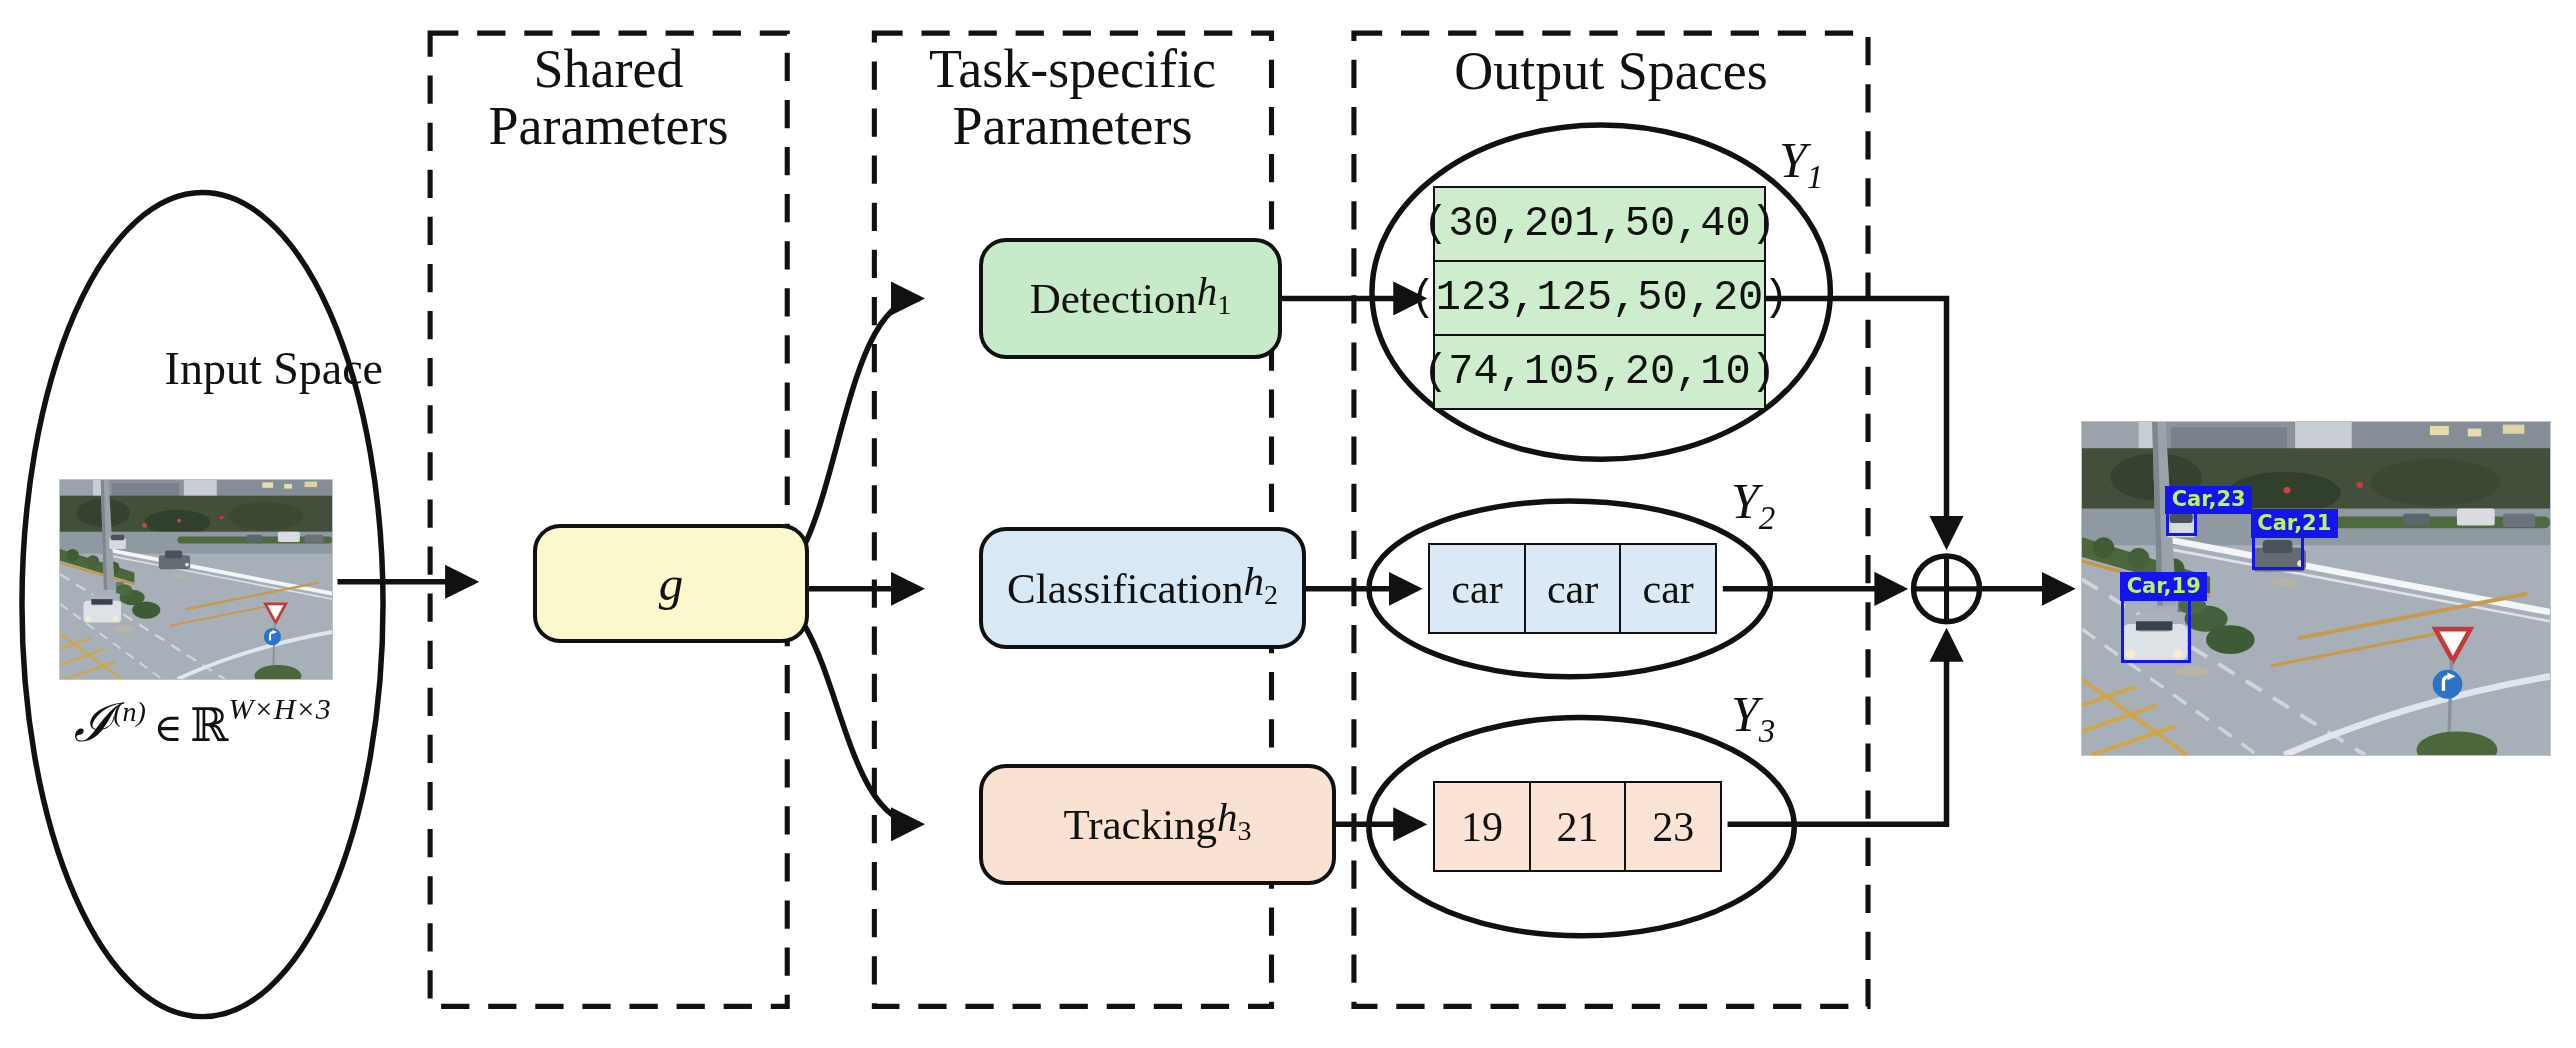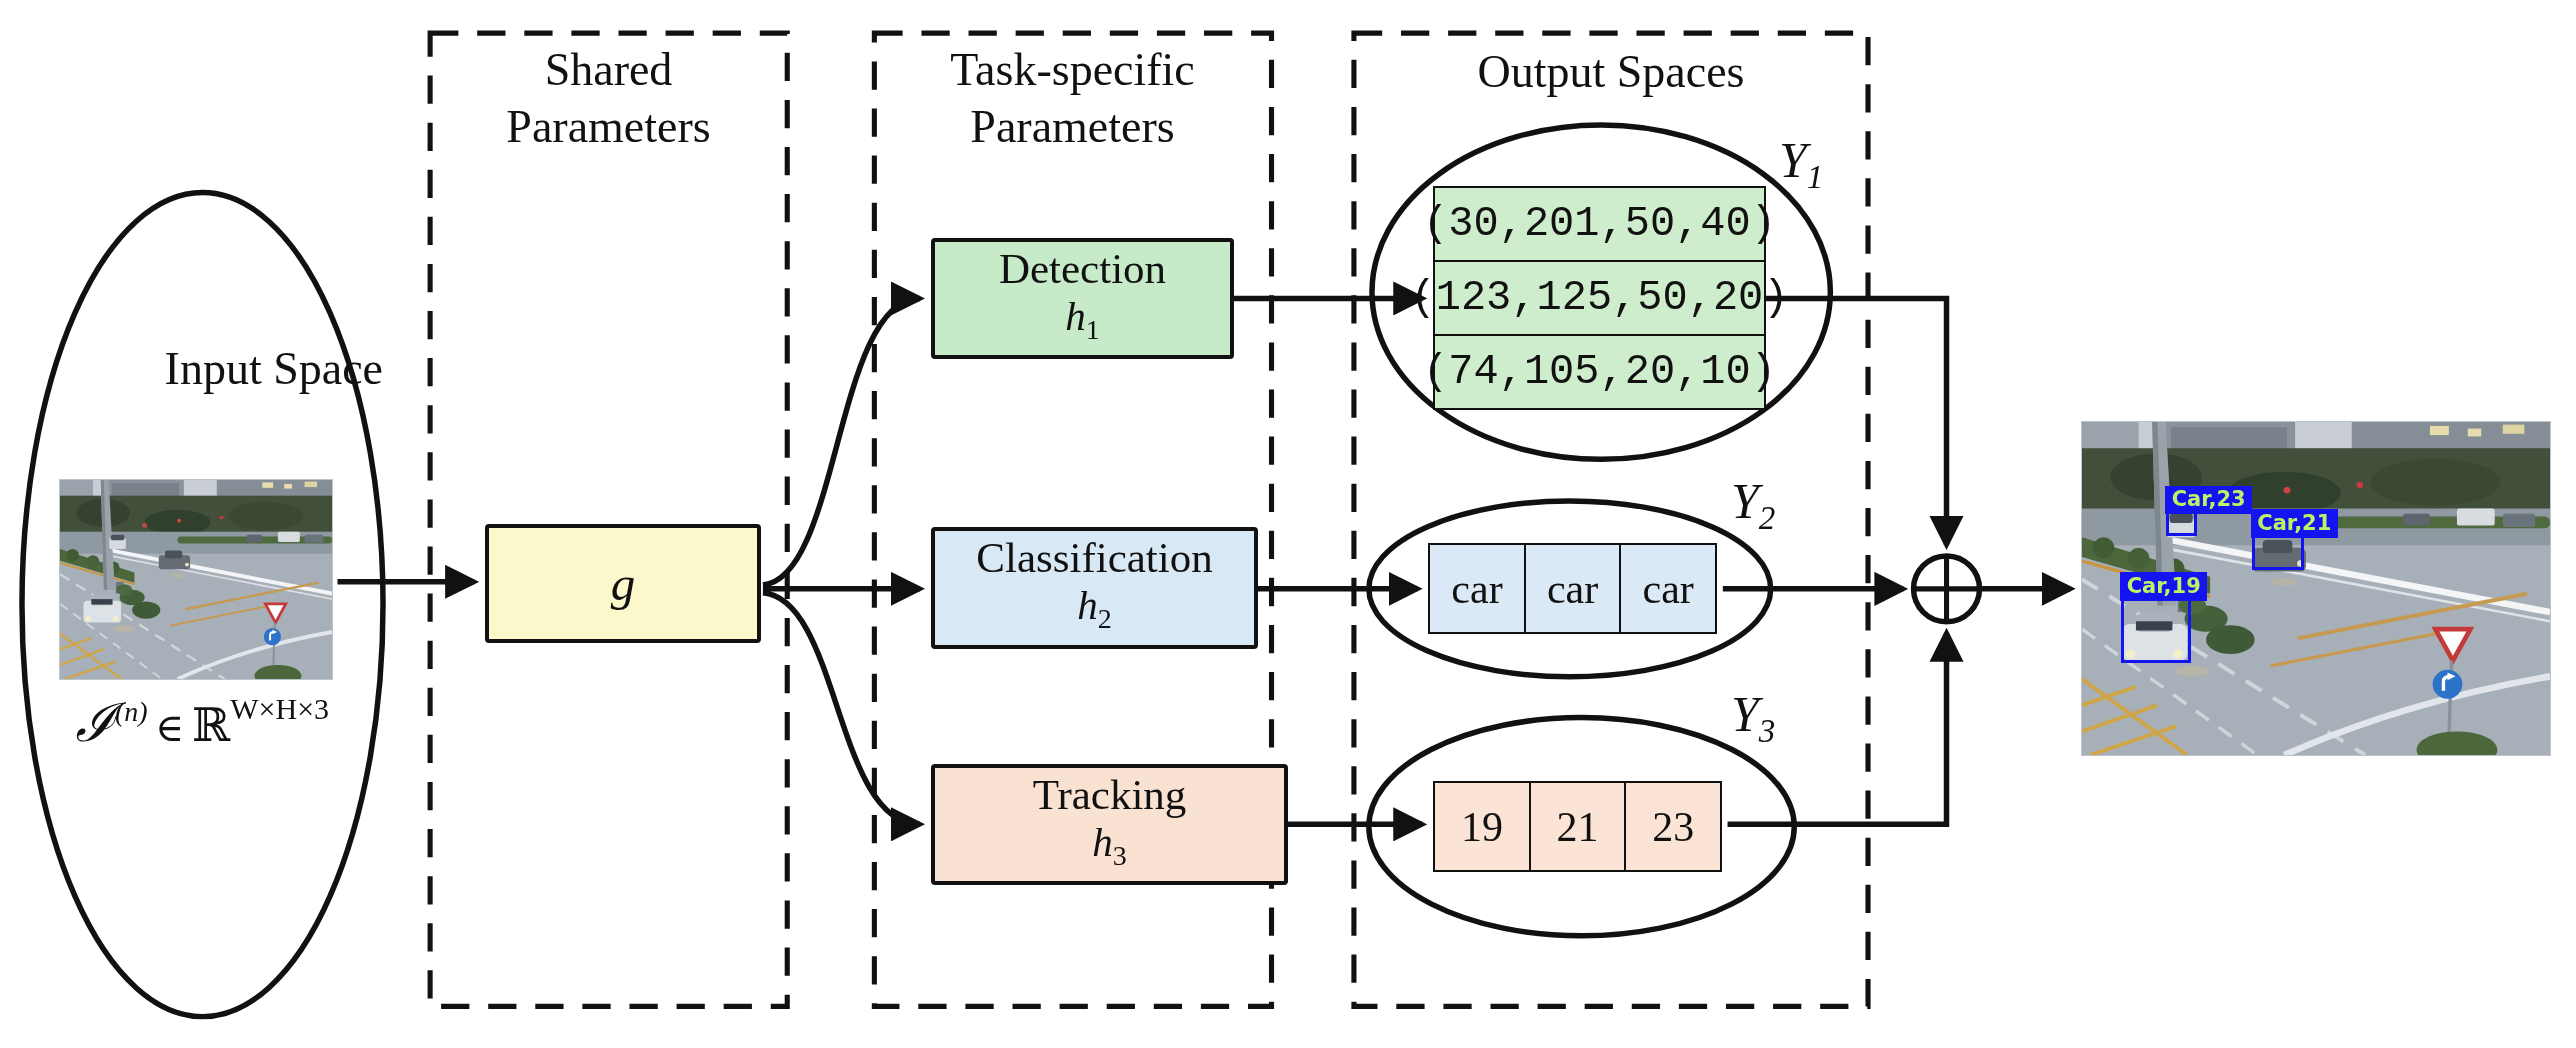--- a/index.html
+++ b/index.html
@@ -1,23 +1,23 @@
 <!DOCTYPE html>
 <html style="font-size:12.6px"><head>
 <meta charset="utf-8">
 <style>
   html,body{margin:0;padding:0;background:#ffffff;}
   #canvas{position:relative;width:2576px;height:1049px;background:#ffffff;overflow:hidden;
           font-family:"Liberation Serif","DejaVu Serif",serif;color:#111;}
   #wires{position:absolute;left:0;top:0;width:2576px;height:1049px;}
 
-  .panel-title{position:absolute;text-align:center;font-size:46px;line-height:57px;color:#111;}
-
-  .node{position:absolute;border:4.7px solid #111;border-radius:4px;display:flex;flex-direction:column;
-        align-items:center;justify-content:center;box-sizing:border-box;}
+  .panel-title{position:absolute;text-align:center;font-size:54px;line-height:57px;color:#111;}
+
+  .node{position:absolute;border:4.7px solid #111;border-radius:27px;display:flex;flex-direction:row;
+        align-items:center;justify-content:center;box-sizing:border-box;margin-left:48px;}
   .node .nlabel{font-size:43px;line-height:49px;}
   .node .nsym{font-size:41px;line-height:46px;font-style:italic;font-family:Liberation Serif, serif;}
   .node .nsym sub{font-size:28px;font-style:normal;}
   #g-box{background:#FBF8CC;}
   #g-box .nsym{font-size:49px;}
   #det-box{background:#C7EAC9;}
   #cls-box{background:#D9E8F5;}
   #trk-box{background:#FAE2D3;}
 
   .ytab{position:absolute;box-sizing:border-box;border:2.4px solid #111;background:#CDEDCD;}
@@ -34,21 +34,21 @@
 
   .ylab{position:absolute;font-style:italic;font-size:50px;line-height:50px;}
   .ylab sub{font-size:33px;font-style:italic;}
 
   .inp-title{position:absolute;text-align:right;font-size:46px;}
   .inp-math{position:absolute;display:flex;align-items:baseline;justify-content:center;font-size:42px;}
   .inp-math .mi{font-style:italic;font-size:53px;}
   .inp-math .msup{font-size:28px;font-style:italic;position:relative;top:-20.4px;}
   .inp-math .melem{font-size:39px;padding:0 7.8px;}
   .inp-math .mset{font-size:46px;}
-  .inp-math .mdims{font-size:30px;position:relative;top:-22px;}
+  .inp-math .mdims{font-size:30px;font-style:italic;position:relative;top:-22px;}
 
   .photo{position:absolute;outline:0.8px solid #bcc3ca;overflow:hidden;background:#a3adb5;}
   .photo svg{position:absolute;left:0;top:0;width:100%;height:100%;}
 
   .bbox{position:absolute;border:3.9px solid #1414F0;box-sizing:border-box;}
   .bbox .bblabel{position:absolute;left:-3.9px;bottom:100%;background:#1414F0;color:#bef264;
                  font-family:"DejaVu Sans",sans-serif;font-weight:bold;font-size:21px;
                  line-height:27px;padding:0.8px 6.3px;white-space:nowrap;}
 </style>
 </head>

